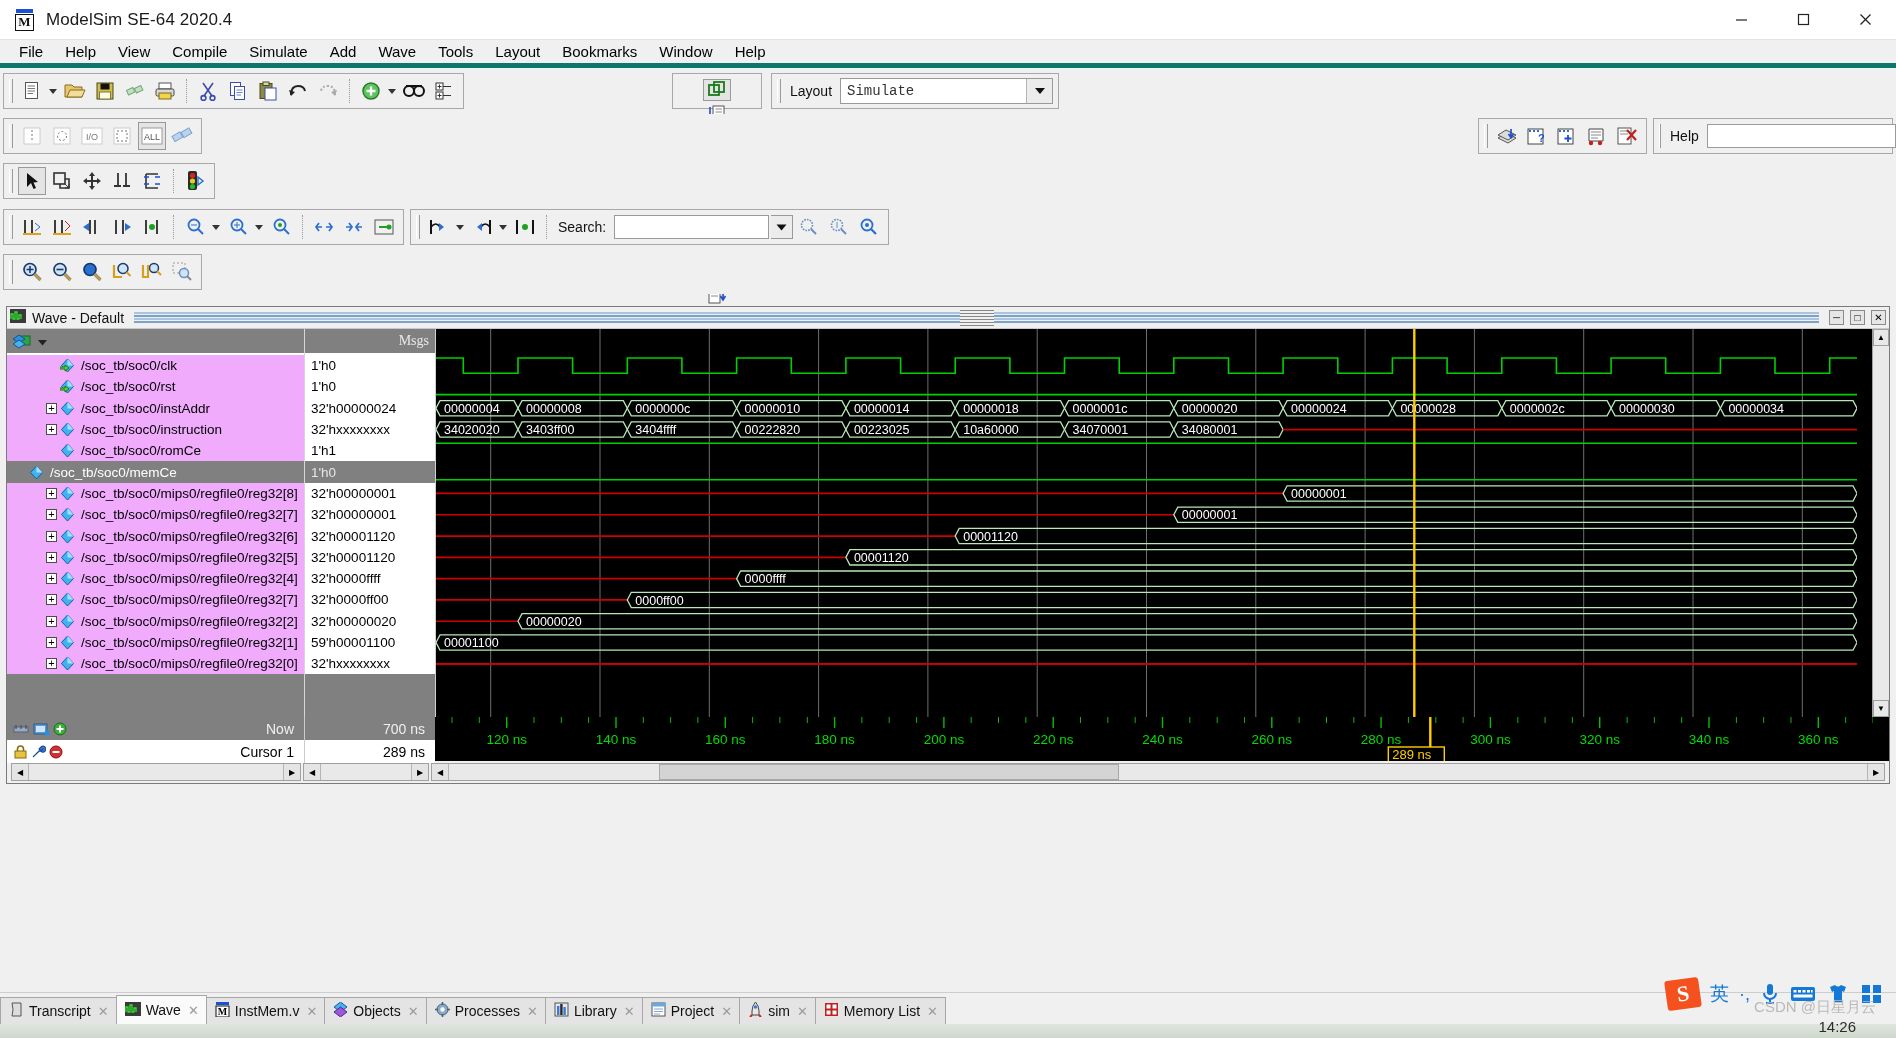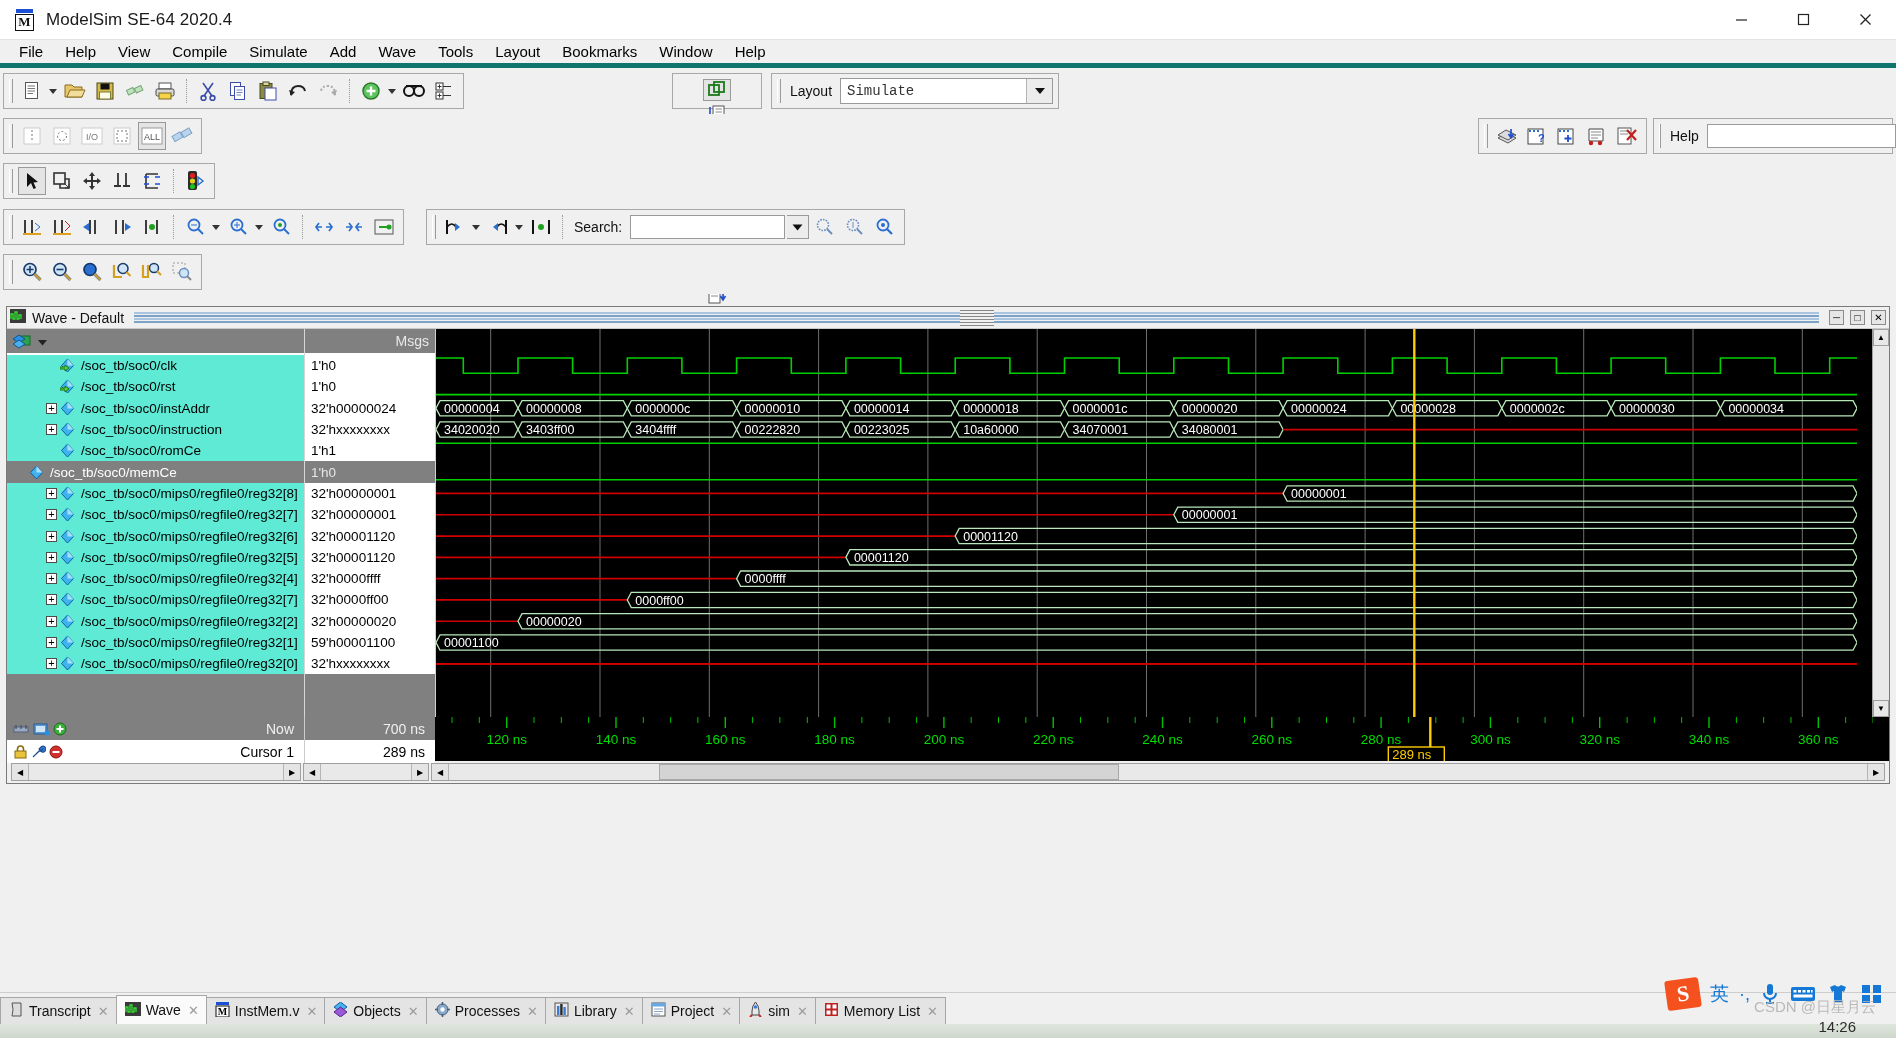--- a/index.html
+++ b/index.html
@@ -109,25 +109,25 @@
             display:flex;align-items:center;justify-content:center;font-size:10px;line-height:1;}
 
   .wave-body { display:flex; height: 388px; }
   .names-col { width: 297px; background:#808080; position:relative; }
   .vals-col  { width: 131px; background:#808080; position:relative;
                border-left:1px solid #d5d5d5; }
   .head {
     height:26px; background:#808080; border-bottom:2px solid #fff; display:flex;
     align-items:center; padding:0 6px; color:#e8e8e8; font-size:14px;
   }
-  .head.right { justify-content:flex-end; }
+  .head.right { justify-content:flex-end;font-family:Liberation Serif, serif; }
 
   .sig-row { height:21.3px; display:flex; align-items:center; color:#ffffff; font-size:13.5px;
              white-space:nowrap; padding-left:8px; }
-  .sig-row.sel { background:#5eead4; color:#000;padding-left:39px; }
+  .sig-row.sel { background:#f0abfc; color:#000;padding-left:39px; }
   .val-row { height:21.3px; display:flex; align-items:center; color:#e6e6e6; font-size:13.5px;
              padding-left:6px; }
   .val-row.sel { background:#ffffff; color:#000; }
   .exp {
     width:11px; height:11px; border:1px solid #4c4c4c; background:#fff; color:#000;
     font-size:11px; line-height:9px; text-align:center; margin-right:3px; flex:0 0 auto;
   }
   .exp.blank { border:none; background:transparent; }
   .dia { width:15px; height:15px; margin-right:6px; flex:0 0 auto; }
 
@@ -633,21 +633,21 @@
             <rect x="4" y="1" width="9" height="19" rx="2" fill="#2a2a2a"></rect>
             <circle cx="8.5" cy="5.5" r="2.6" fill="#e02020"></circle>
             <circle cx="8.5" cy="11" r="2.6" fill="#e0d020"></circle>
             <circle cx="8.5" cy="16.5" r="2.6" fill="#20c020"></circle>
             <path d="M14 7 l5 4 l-5 4z" fill="none" stroke="#2a6fd0" stroke-width="1.4"></path>
           </svg>
       </div>
     </div>
   </div>
 
-  <div class="tb-row" style="height:46px;gap:16px;">
+  <div class="tb-row" style="height:46px;">
     <div class="tb-group">
       <div class="grip"></div>
       <div class="tbtn">
         <svg width="22" height="22" viewBox="0 0 22 22">
             <path d="M4 4 v14 M11 4 v14" stroke="#2a2a2a" stroke-width="1.8"></path>
             <path d="M2 18 h18" stroke="#e0a020" stroke-width="2"></path>
             <path d="M14 7 l5 4 l-5 4" fill="none" stroke="#2a6fd0"></path>
           </svg>
       </div>
       <div class="tbtn">

